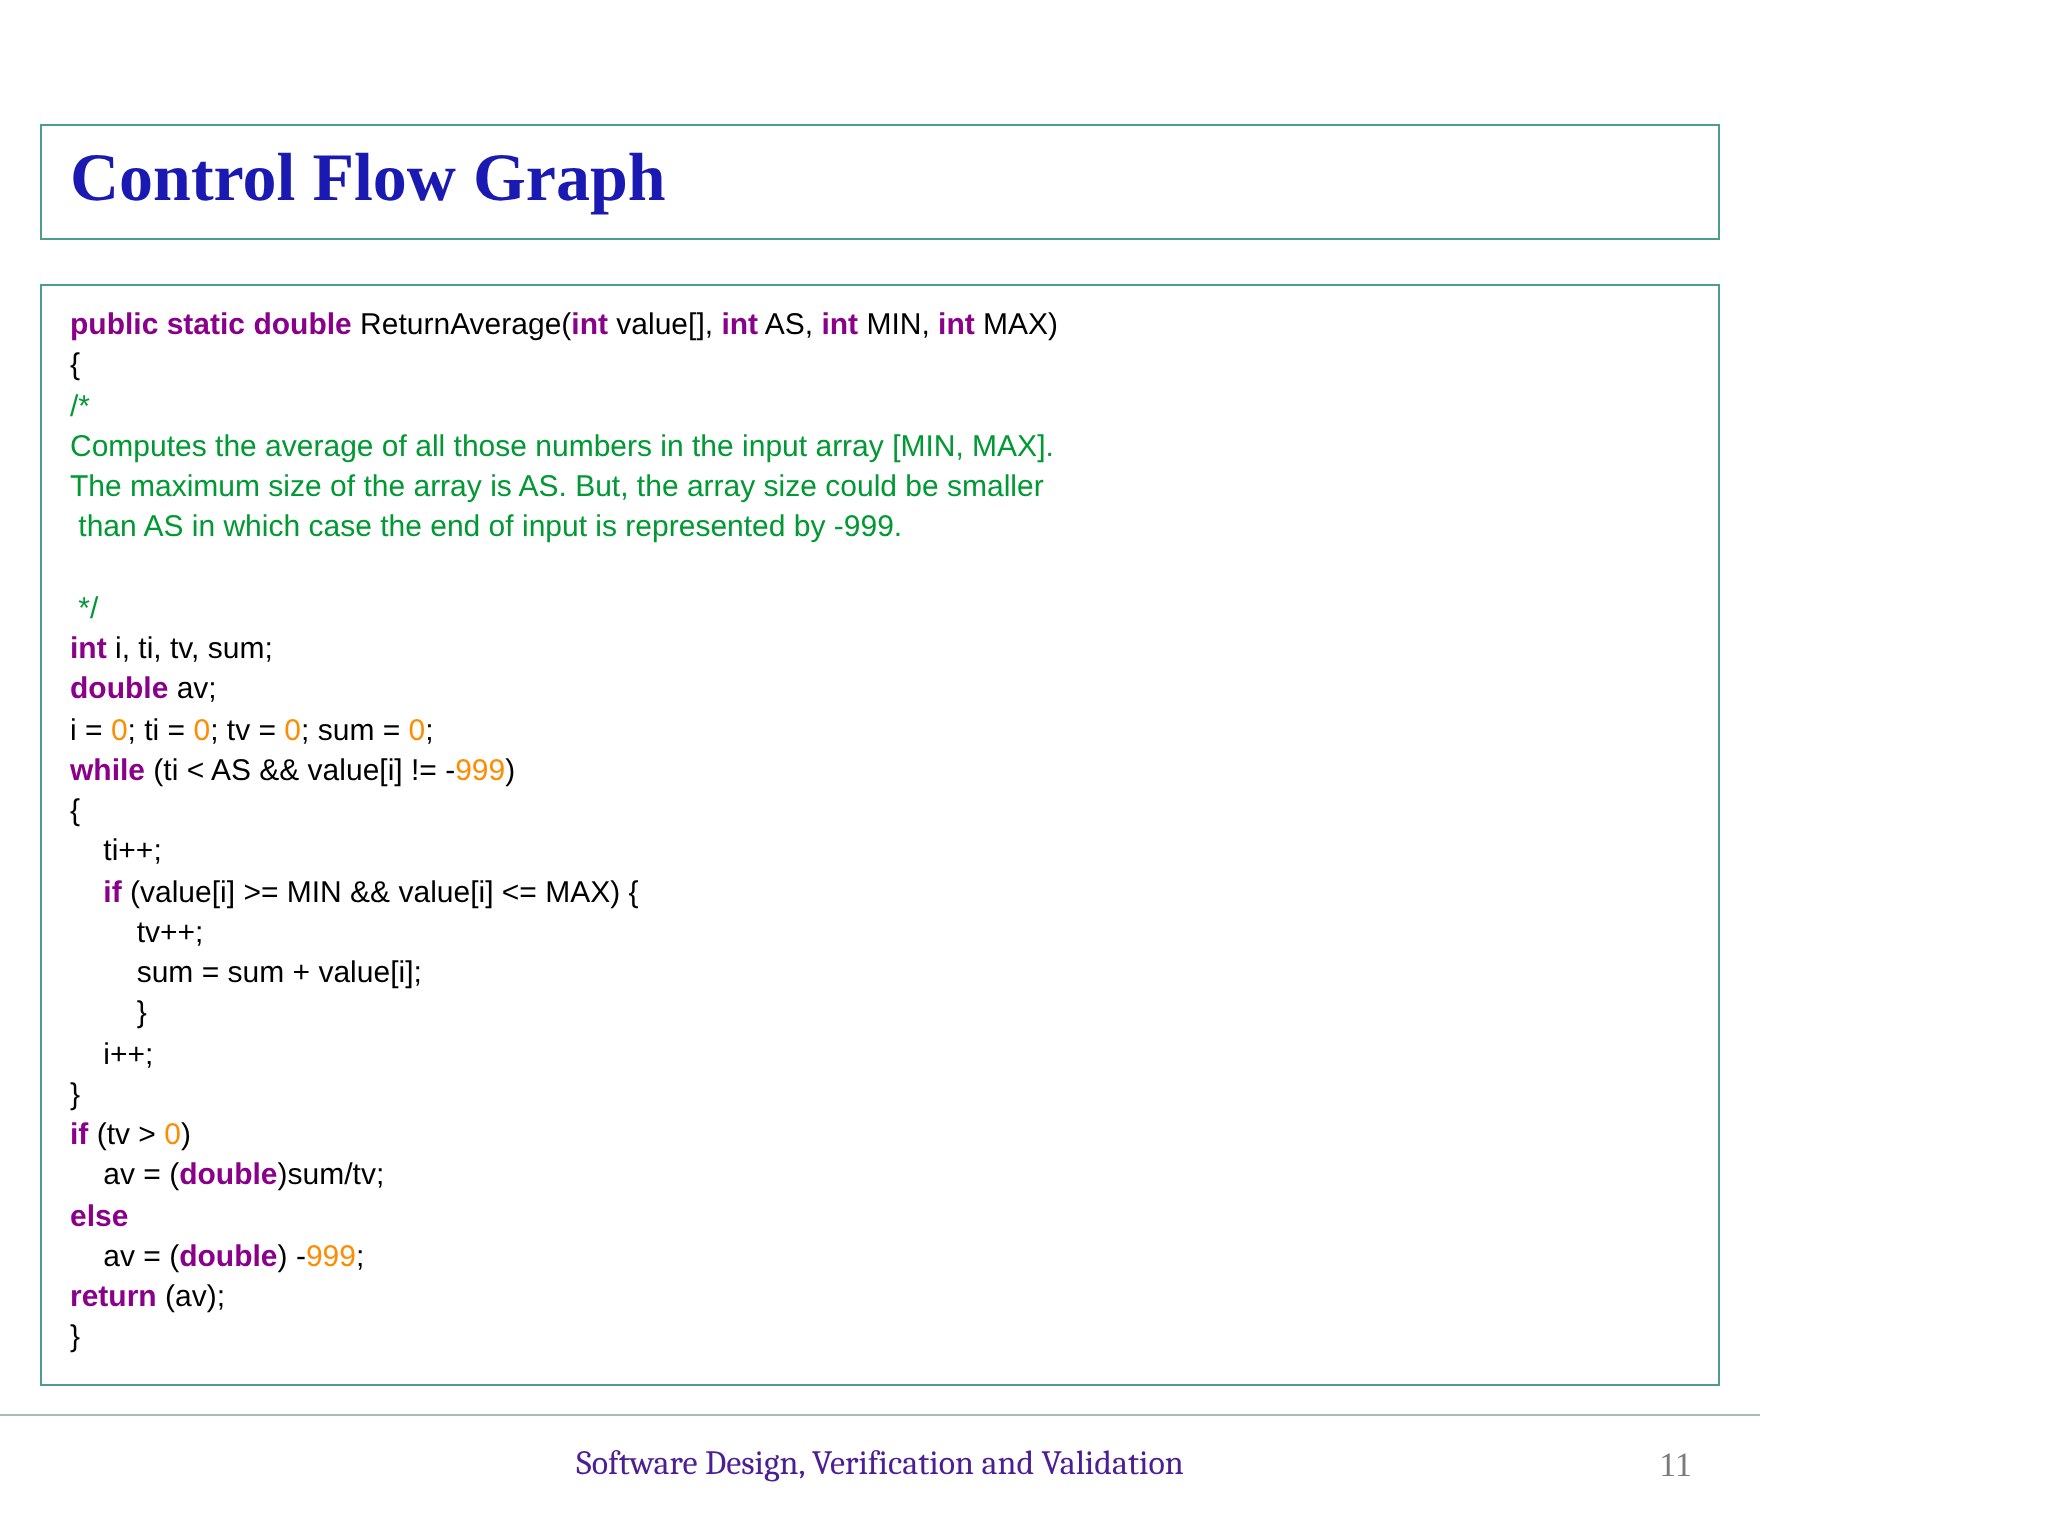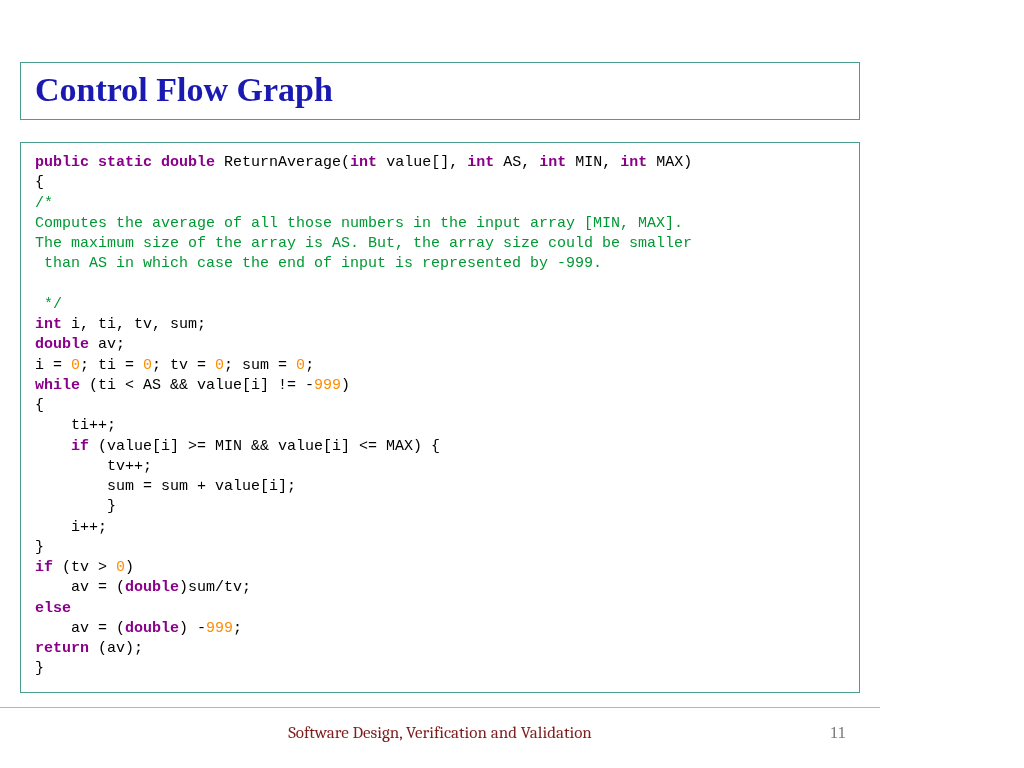--- a/index.html
+++ b/index.html
@@ -15,41 +15,41 @@
     font-family: Georgia, 'Book Antiqua', serif;
     font-weight: bold;
     font-size: 34px;
     color: #1a1ab3;
   }
   .code-box {
     position: absolute;
     left: 20px; right: 20px; top: 142px;
     border: 1px solid #4a9d8f;
     padding: 10px 14px 12px;
-    font-family: Liberation Mono, monospace;
+    font-family: Liberation Sans, sans-serif;
     font-size: 15px;
     line-height: 1.35;
     white-space: pre;
     color: #000;
   }
   .kw { color: #8a008a; font-weight: bold; }
   .cm { color: #009933; }
   .num { color: #ff8c00; }
   .footer-rule {
     position: absolute;
     left: 0; right: 0; top: 707px;
     border-top: 1px solid #9fbfb7;
   }
   .footer-text {
     position: absolute;
     left: 0; right: 0; top: 723px;
     text-align: center;
     font-family: Cambria, Georgia, serif;
     font-size: 17px;
-    color: #7f1d1d;
+    color: #4c1d95;
   }
   .page-num {
     position: absolute;
     right: 34px; top: 723px;
     font-family: Liberation Serif, serif;
     font-size: 17px;
     color: #7a7a7a;
   }
 </style>
 </head>

